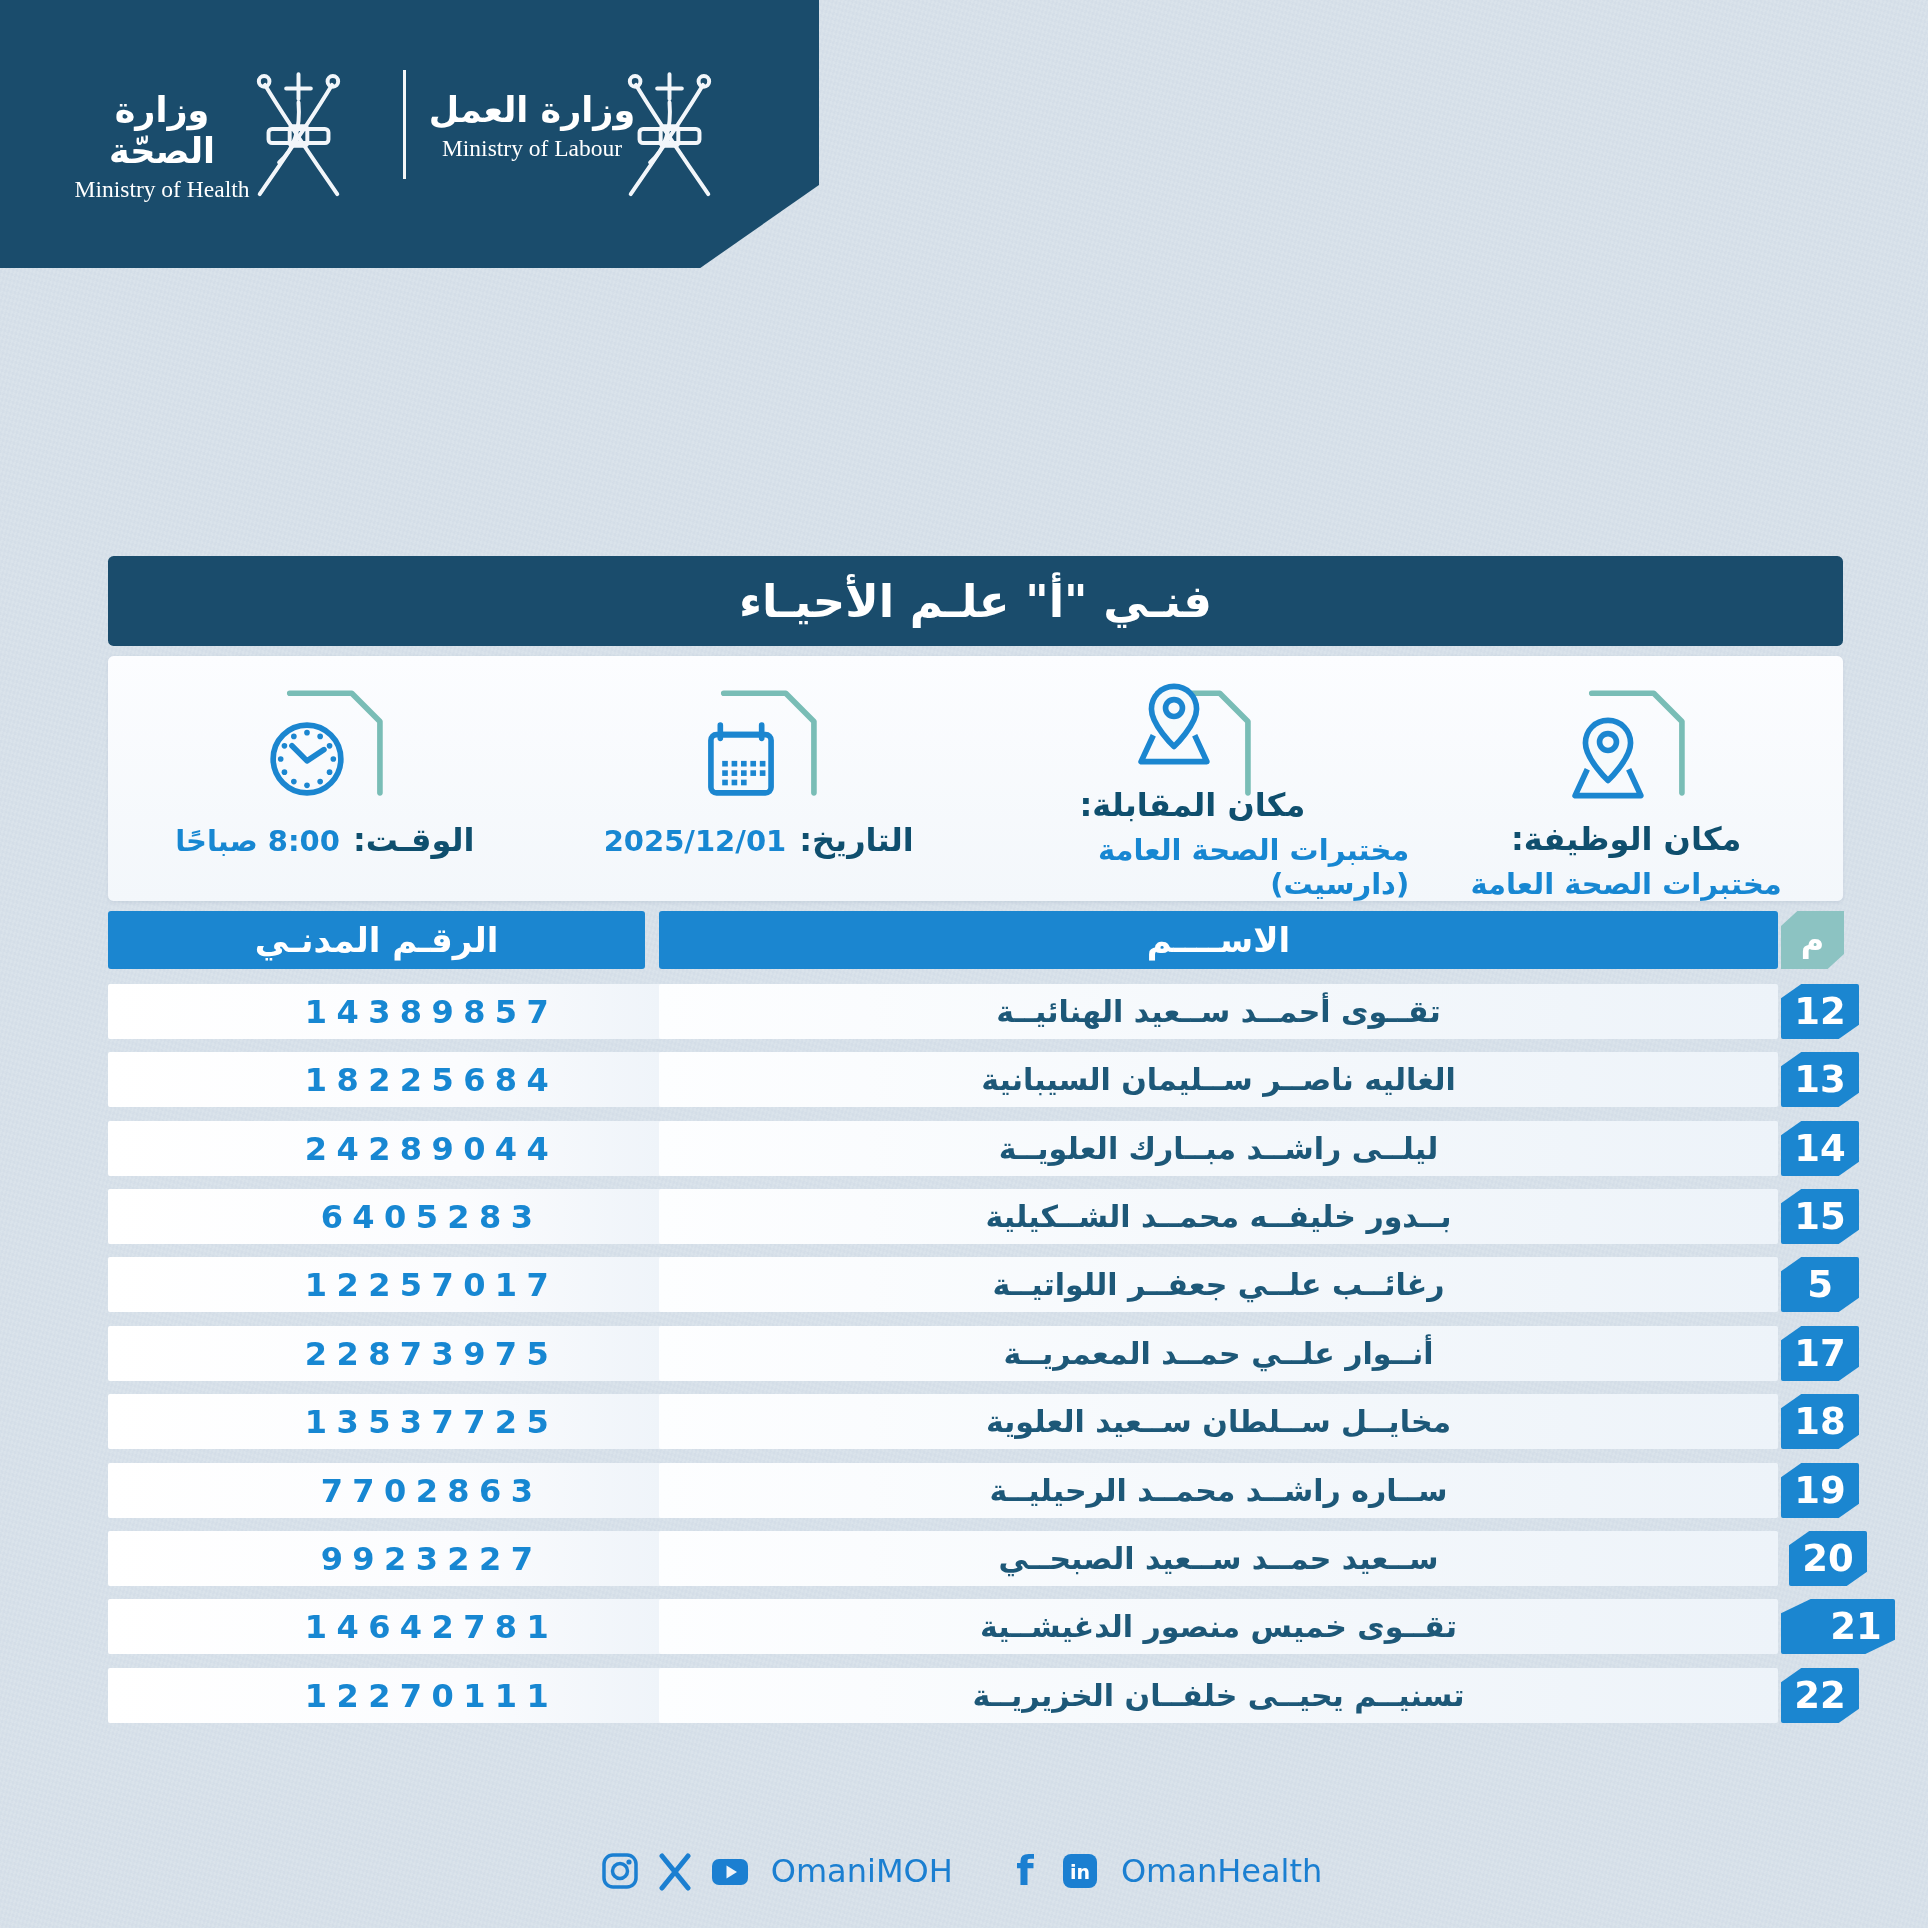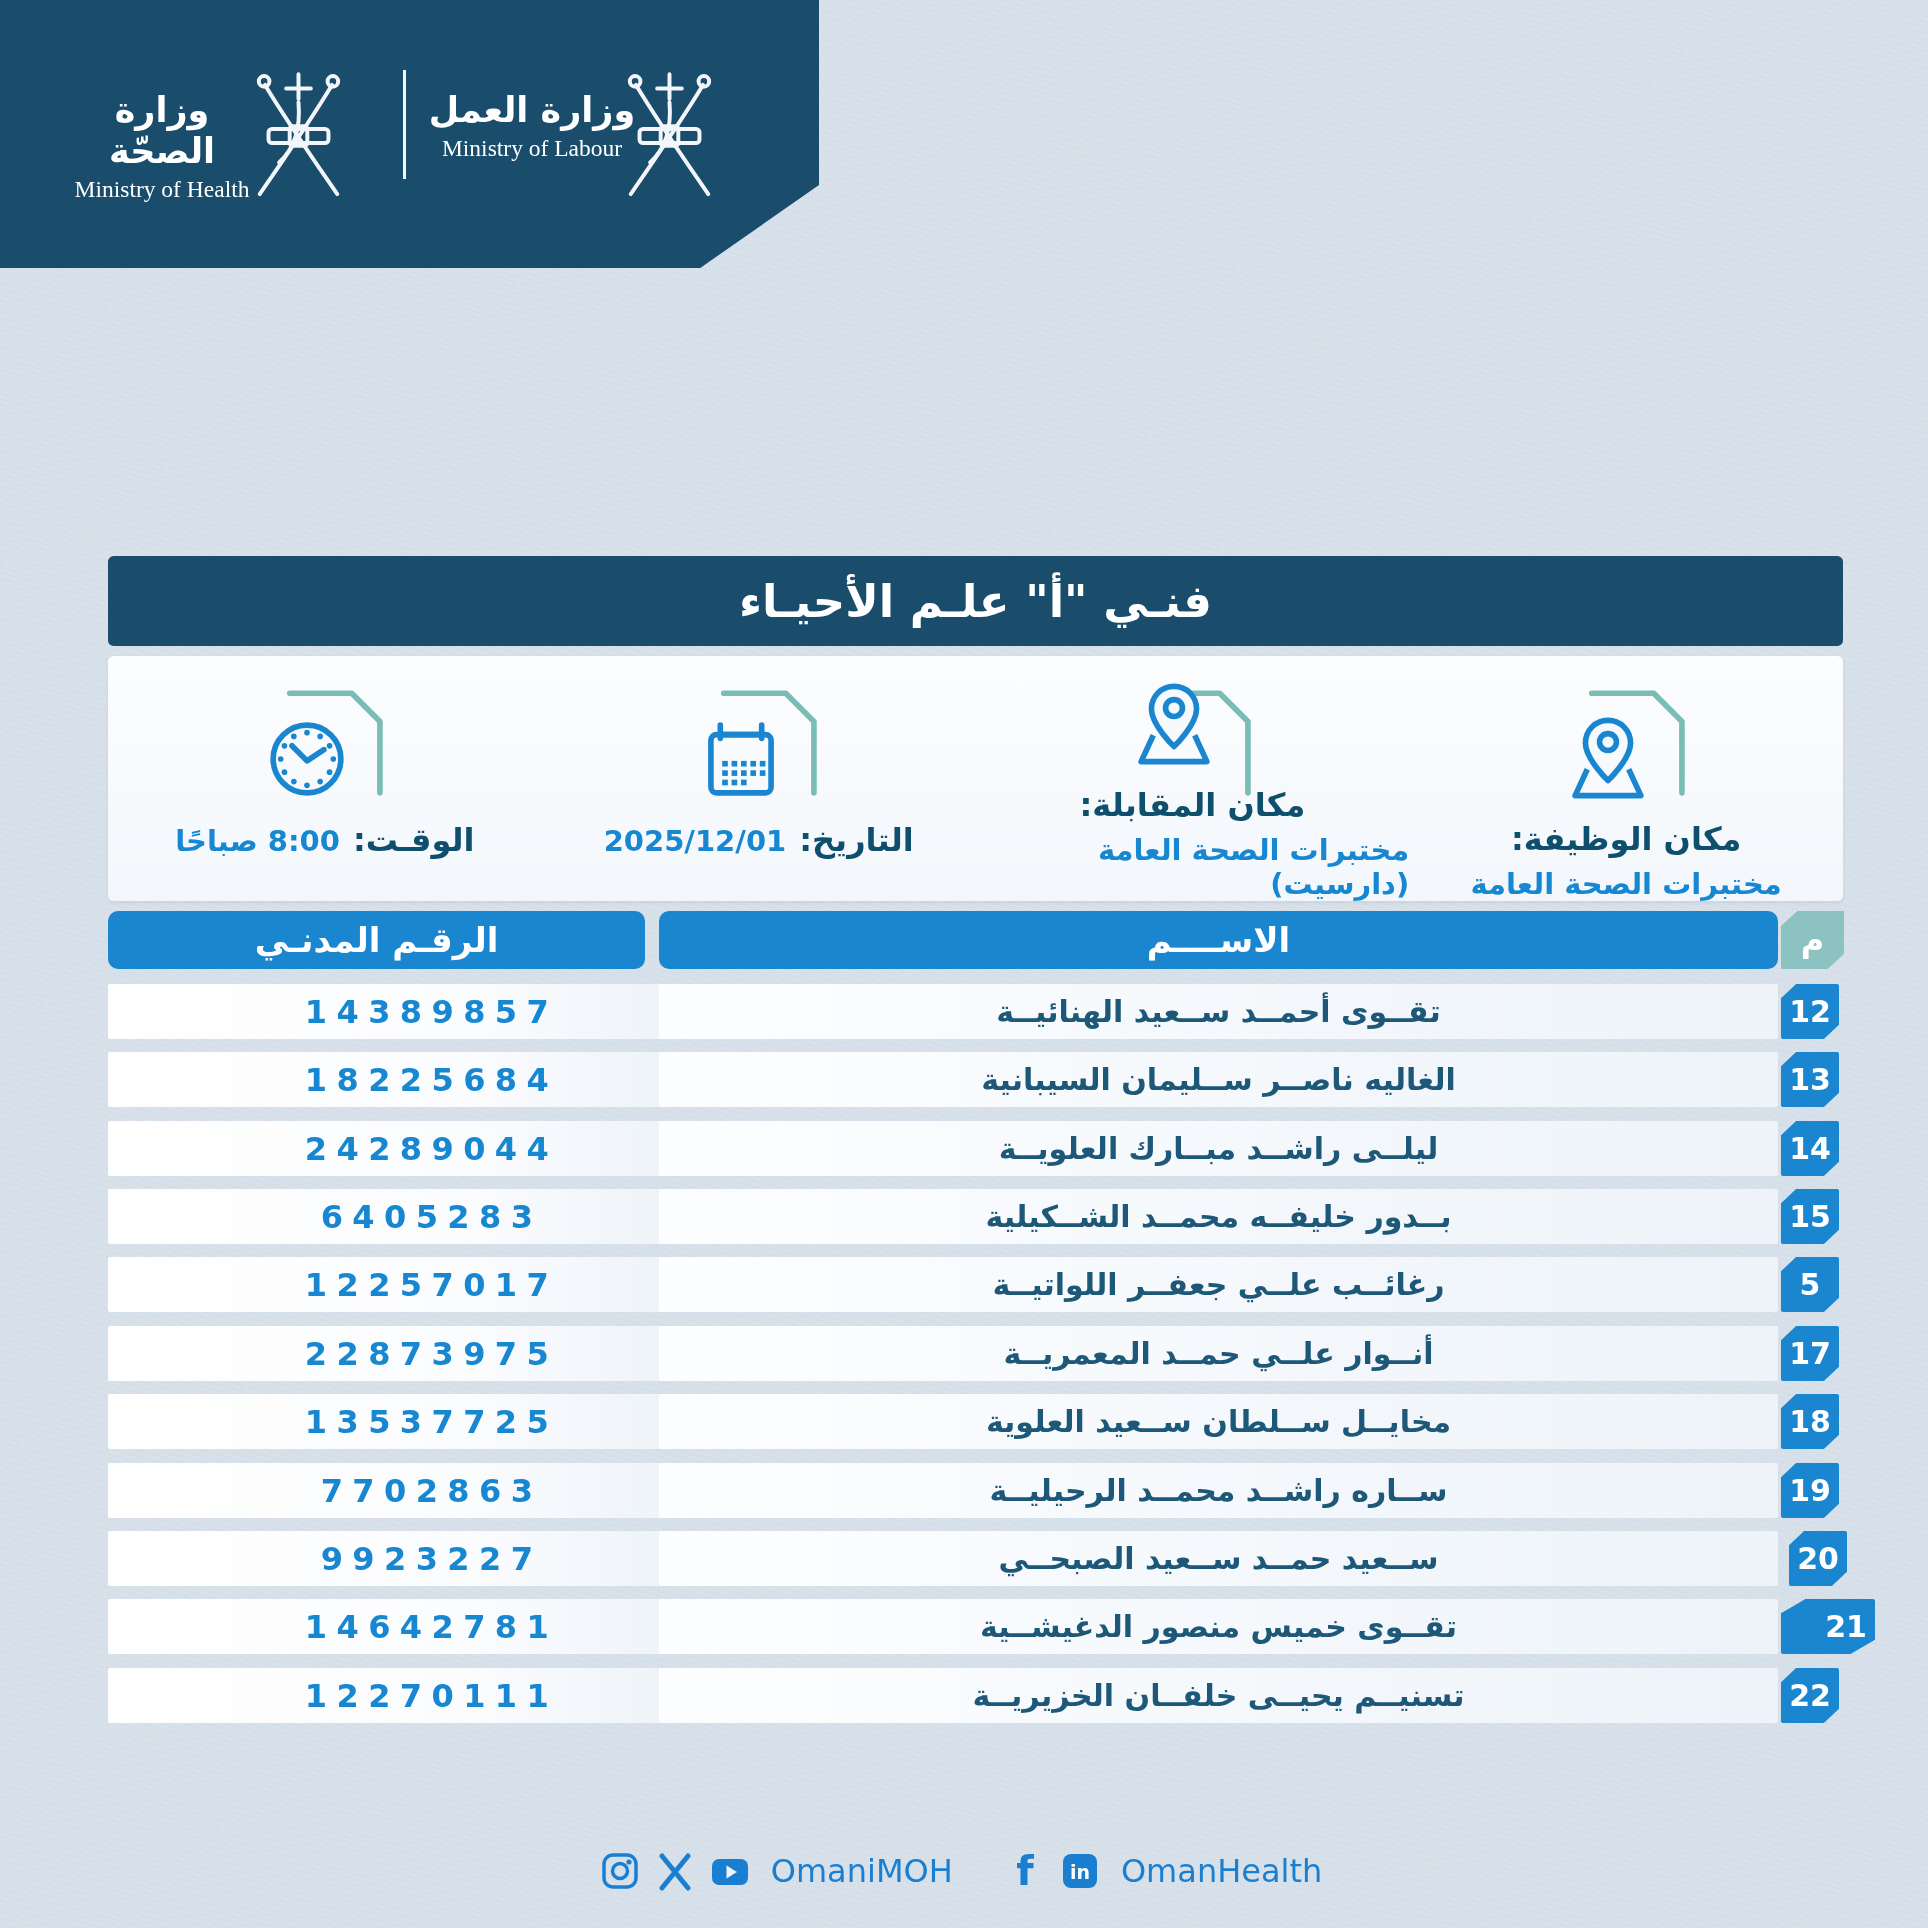--- a/index.html
+++ b/index.html
@@ -33,33 +33,33 @@
   .info-item{flex:1;display:flex;flex-direction:column;align-items:center;justify-content:flex-start;padding-top:26px;}
   .icon-wrap{position:relative;width:141px;height:124px;}
   .icon-wrap .bracket{position:absolute;left:0;top:0;width:141px;height:124px;}
   .icon-wrap .main-icon{position:absolute;left:5.6px;bottom:0;width:94px;height:94px;}
   .info-line{display:flex;direction:rtl;gap:13px;margin-top:15px;align-items:baseline;}
   .info-label{color:#0f4f6e;font-weight:bold;font-size:32px;}
   .info-value{color:#1787d2;font-weight:bold;font-size:29px;}
   .info-value.block{margin-top:9.4px;}
 
   
-  .th{position:absolute;top:911px;height:58px;background:#1b86d0;border-radius:10px;color:#fff;
+  .th{position:absolute;top:911px;height:58px;background:#1b86d0;border-radius:3px;color:#fff;
       display:flex;align-items:center;justify-content:center;font-weight:bold;font-size:34px;direction:rtl;}
   .th-civil{left:108px;width:537px;}
   .th-name{left:659px;width:1119px;}
   .index-badge{position:absolute;left:1781px;top:911px;width:63px;height:58px;background:#8cc3c2;
       clip-path:polygon(26% 0,100% 0,100% 74%,74% 100%,0 100%,0 26%);
       display:flex;align-items:center;justify-content:center;color:#fff;font-weight:bold;font-size:32px;}
   .row-cell{position:absolute;height:55px;display:flex;align-items:center;justify-content:center;border-radius:1.9px;}
   .row-civil{left:108px;width:647px;background:linear-gradient(90deg,#ffffff 0%,#fbfcfe 55%,#e9f0f7 100%);
              color:#1787d2;font-size:32px;font-weight:bold;letter-spacing:9.4px;}
   .row-name{left:659px;width:1119px;background:linear-gradient(90deg,#fdfeff 0%,#edf3f9 100%);
             color:#1d5878;font-size:30px;font-weight:bold;direction:rtl;}
-  .row-badge{left:1781px;width:58px;background:#1b86d0;color:#fff;font-size:30px;font-weight:bold;
+  .row-badge{left:1781px;width:78px;background:#1b86d0;color:#fff;font-size:37px;font-weight:bold;
              clip-path:polygon(26% 0,100% 0,100% 74%,74% 100%,0 100%,0 26%);}
 
   
   .social{position:absolute;left:0;top:1851px;width:1928px;display:flex;align-items:center;justify-content:center;
           gap:15px;color:#1b7fd1;font-size:32px;}
   .social .handle{margin:0 5.6px;}
   .social .grp-gap{width:17px;}
   .sicon{width:40px;height:40px;display:block;}
 </style>
 </head>

